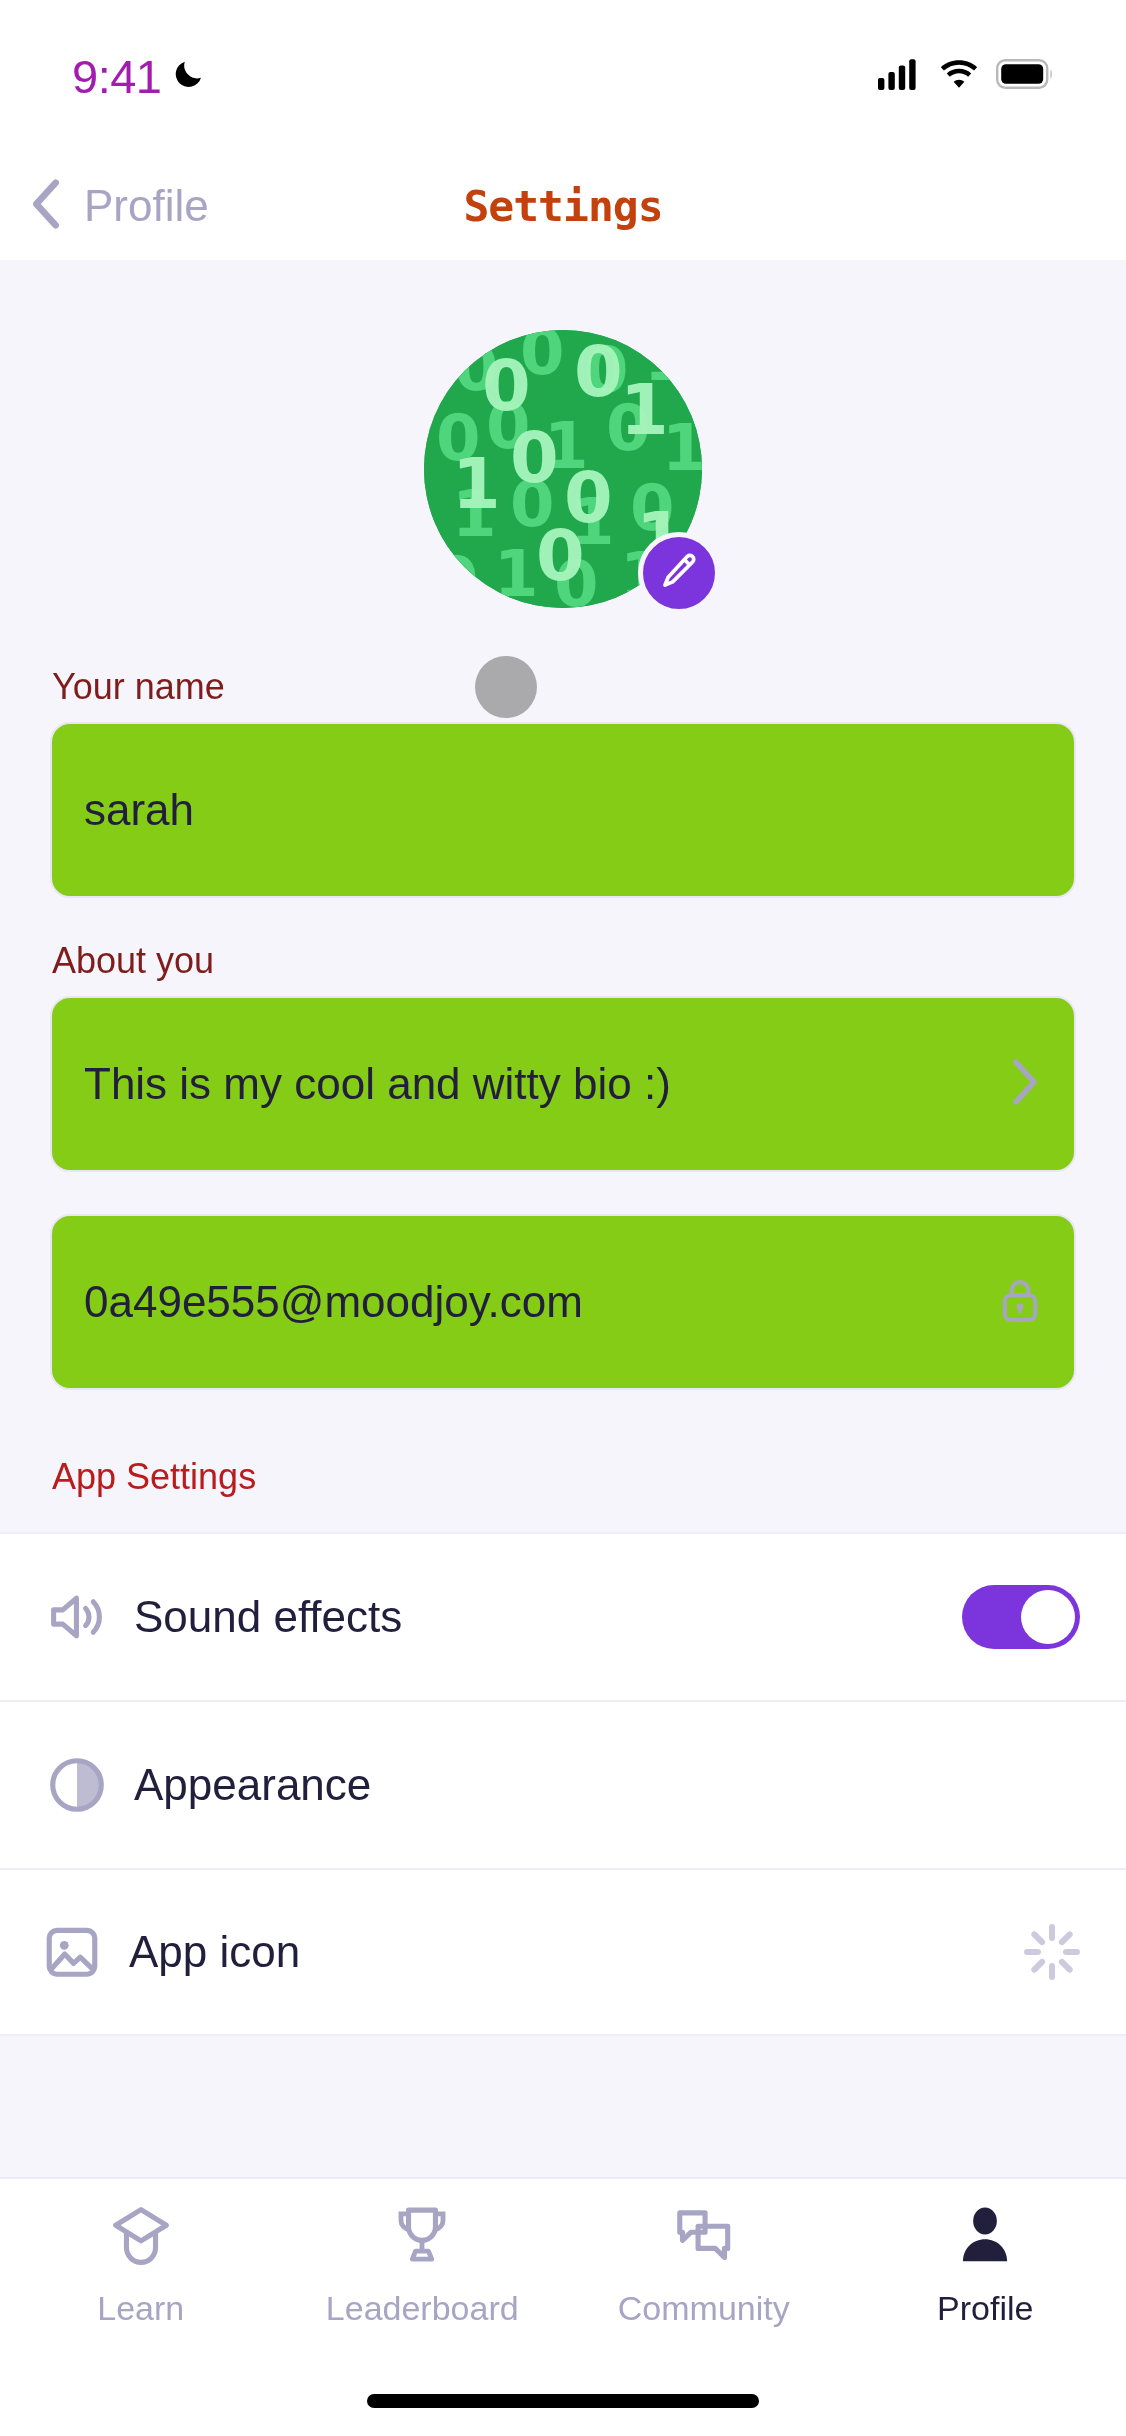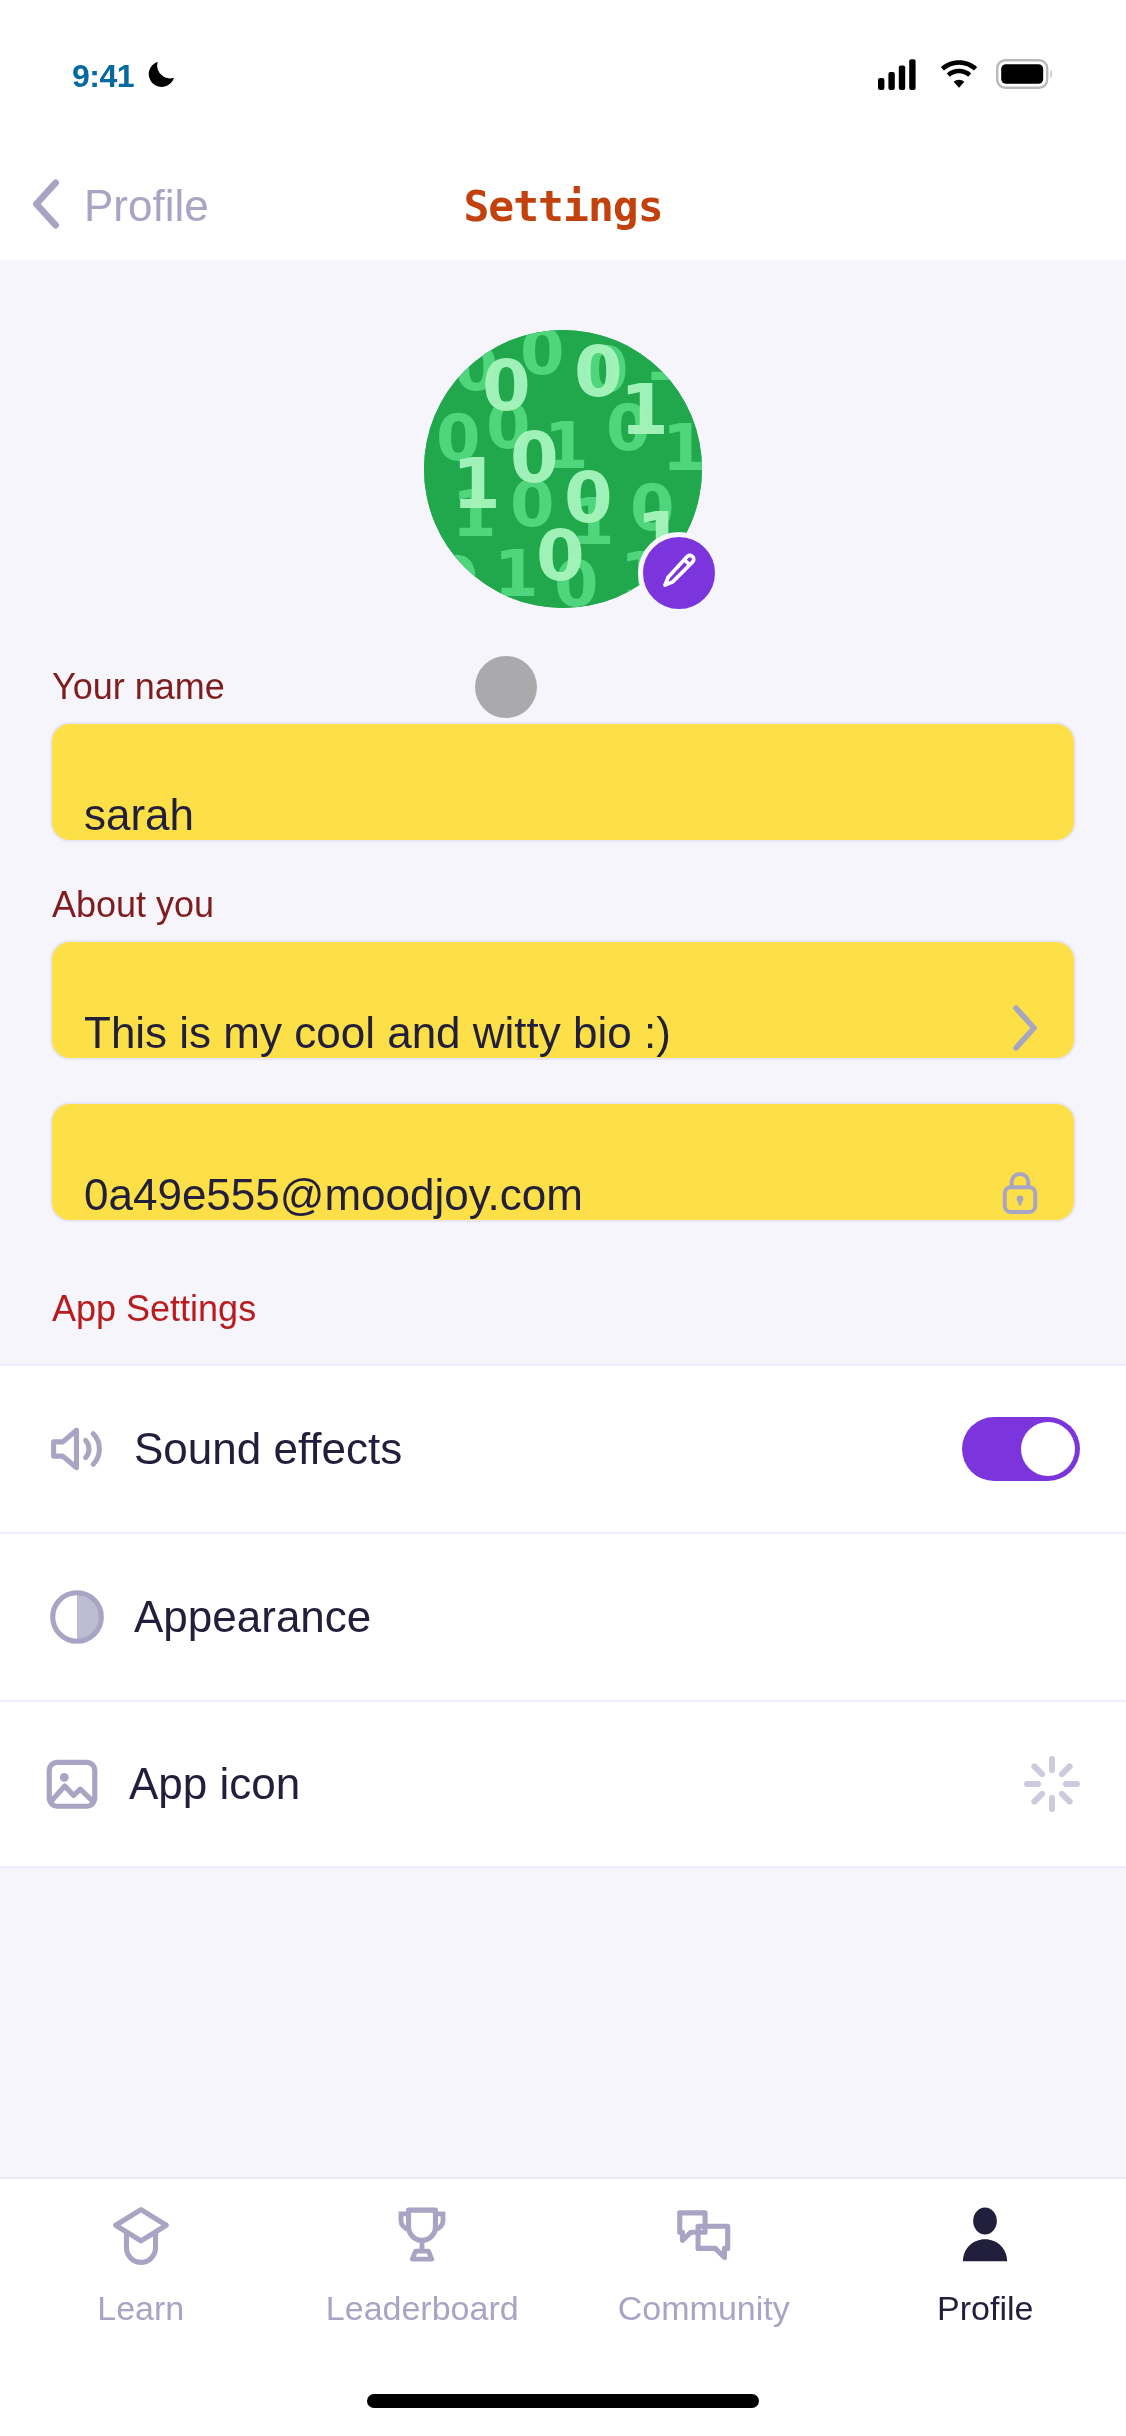--- a/index.html
+++ b/index.html
@@ -12,21 +12,21 @@
   .phone { position:relative; width:1126px; height:2436px; background:#f6f5fc; }
 
   
   .statusbar{
     position:absolute; top:0; left:0; width:1126px; height:152px;
     background:#ffffff;
     display:flex; align-items:center; justify-content:space-between;
     padding:0 72px;
   }
   .sb-left{ display:flex; align-items:center; gap:10px; }
-  .sb-time{ font-size:32px; font-weight:700; color:#0369a1; letter-spacing:-.5px; }
+  .sb-time{ font-size:47px; font-weight:400; color:#a21caf; letter-spacing:-.5px; }
   .sb-right{ display:flex; align-items:center; gap:16px; }
 
   
   .navbar{
     position:absolute; top:152px; left:0; width:1126px; height:108px;
     background:#ffffff;
     display:flex; align-items:center;
   }
   .nav-back{
     display:flex; align-items:center; gap:14px;
@@ -63,22 +63,22 @@
     cursor:pointer;
   }
 
   
   .field-group{ margin:0 50px; }
   .field-label{
     font-size:36px; color:#7f1d1d; font-weight:400;
     margin:0 0 14px 2px;
   }
   .field-box{
-    background:#fde047; border:2px solid #e8e6f4; border-radius:20px;
-    height:120px; display:flex; align-items:flex-end;
+    background:#84cc16; border:2px solid #e8e6f4; border-radius:20px;
+    height:176px; display:flex; align-items:center;
     padding:0 32px;
   }
   .field-value{ font-size:44px; color:#221f3d; flex:1; }
   .spacer-40{ height:42px; }
   .spacer-56{ height:58px; }
 
   
   .section-label{
     font-size:36px; color:#b91c1c;
     margin:0 0 0 52px; padding-top:8px;

